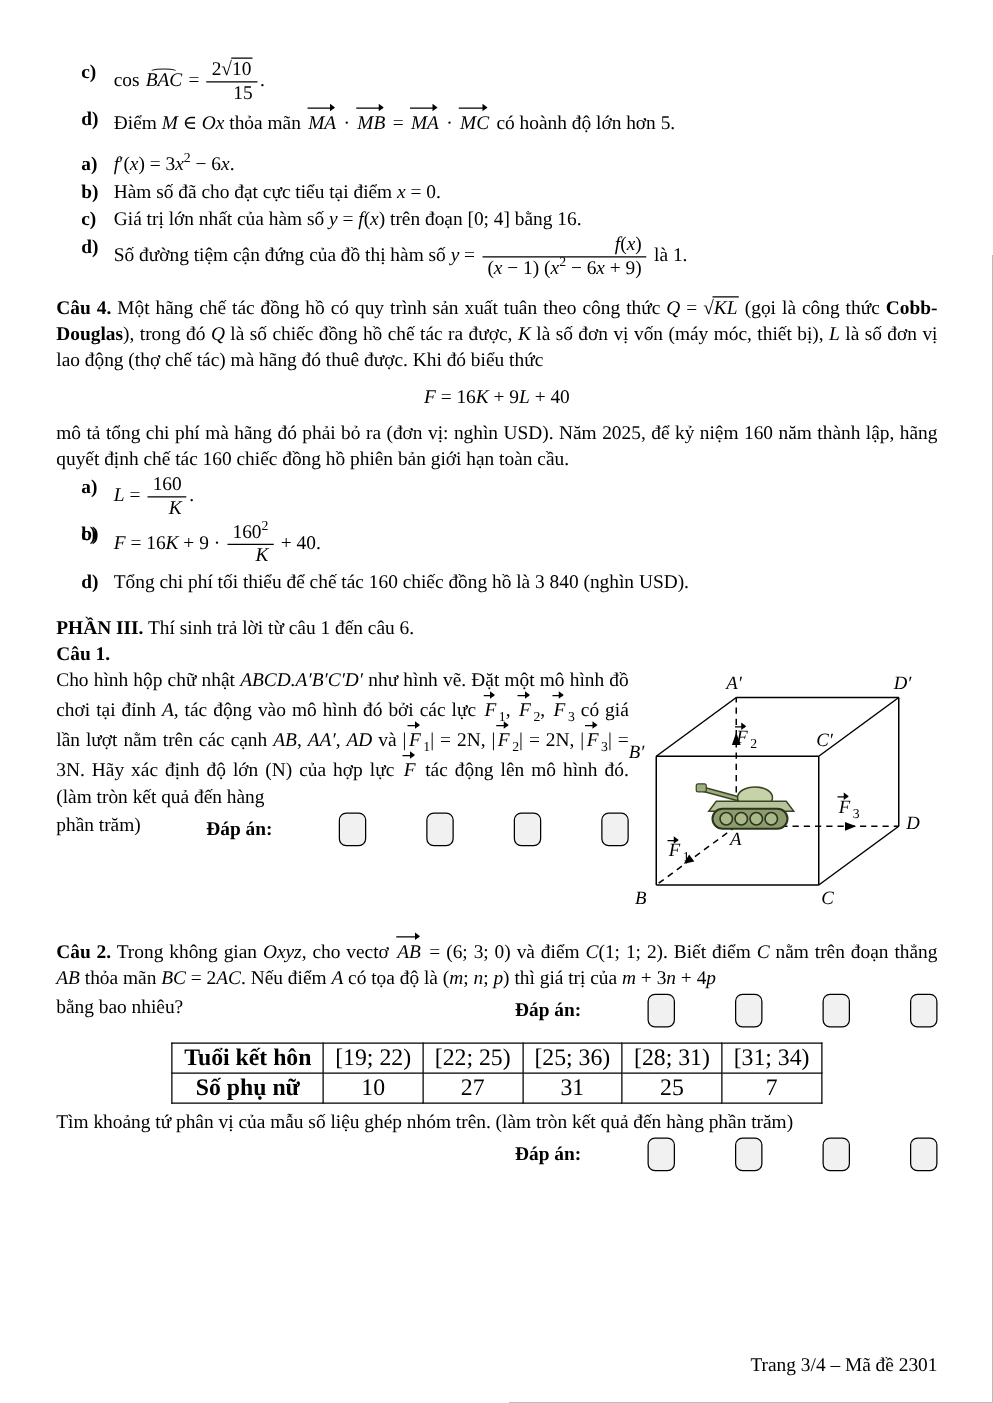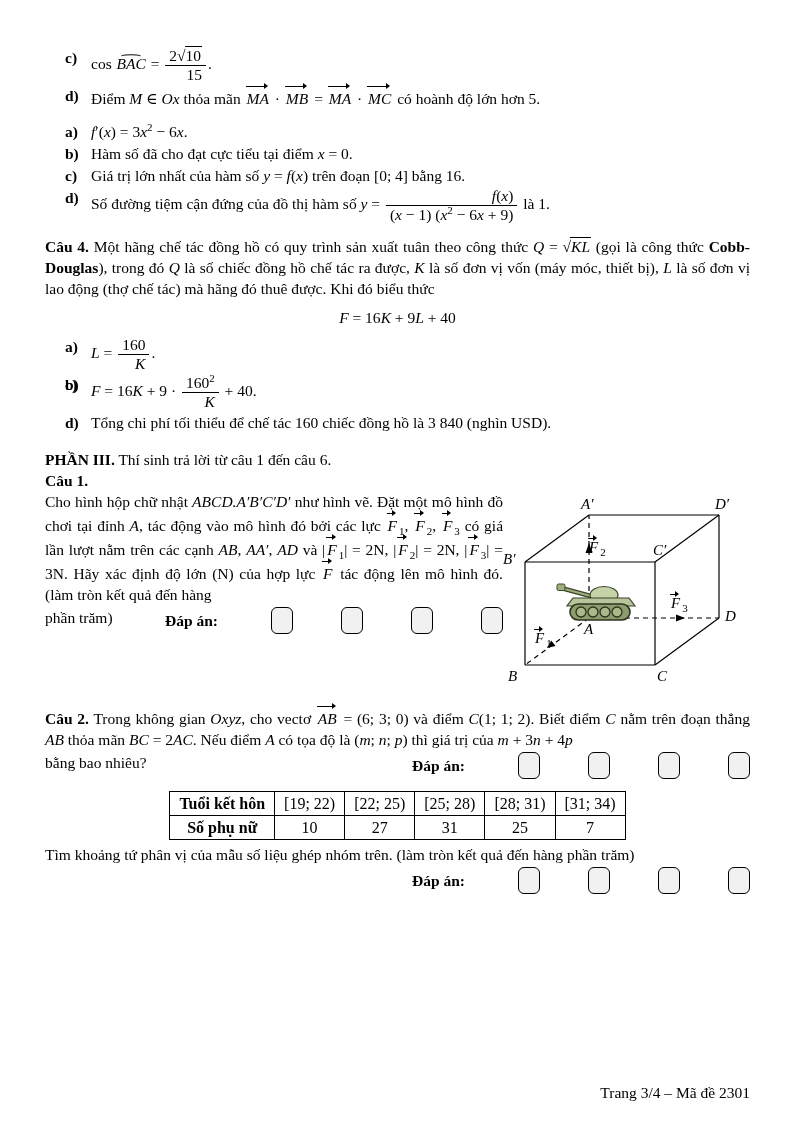--- a/index.html
+++ b/index.html
@@ -50,21 +50,21 @@
 
   
   .c1row { display:flex; justify-content:space-between; }
   .c1text { width:460px; text-align:justify; }
   .c1fig { position:relative; width:247px; height:200px; flex:none; margin-top:2px; }
   .vlab { position:absolute; font-style:italic; font-size:15px; line-height:15px; }
   .flab { position:absolute; font-size:15px; line-height:15px; }
 
   
   table.stat { border-collapse:collapse; margin:8px auto 4px auto; }
-  table.stat td { border:1.4px solid #000; text-align:center; padding:1px 9px; font-size:16px; }
+  table.stat td { border:1.4px solid #000; text-align:center; padding:1px 9px; font-size:19px; }
   table.stat .hcell { font-weight:700; }
 
   .footer { position:absolute; top:1082px; right:44px; }
 </style>
 </head>
 <body>
 
 <div class="page">
 
   <div>
@@ -96,20 +96,21 @@
       <span>Số đường tiệm cận đứng của đồ thị hàm số <i>y</i> = <span class="frac"><span class="num"><i>f</i>(<i>x</i>)</span><span class="den">(<i>x</i> − 1) (<i>x</i><sup>2</sup> − 6<i>x</i> + 9)</span></span> là 1.</span>
     </div>
   </div>
 
   <div class="sec">
     <p class="just">
       <span class="qtitle">Câu 4.</span>
       <span>Một hãng chế tác đồng hồ có quy trình sản xuất tuân theo công thức <i>Q</i> = <span class="rad">√</span><span class="sq"><i>KL</i></span> (gọi là công thức <b>Cobb-Douglas</b>), trong đó <i>Q</i> là số chiếc đồng hồ chế tác ra được, <i>K</i> là số đơn vị vốn (máy móc, thiết bị), <i>L</i> là số đơn vị lao động (thợ chế tác) mà hãng đó thuê được. Khi đó biểu thức</span>
     </p>
     <div class="center-formula"><i>F</i> = 16<i>K</i> + 9<i>L</i> + 40</div>
+    <p class="just">mô tả tổng chi phí mà hãng đó phải bỏ ra (đơn vị: nghìn USD). Năm 2025, để kỷ niệm 160 năm thành lập, hãng quyết định chế tác 160 chiếc đồng hồ phiên bản giới hạn toàn cầu.</p>
     <div class="item">
       <span class="ilabel">a)</span>
       <span><i>L</i> = <span class="frac"><span class="num">160</span><span class="den"><i>K</i></span></span>.</span>
     </div>
     <div class="item">
       <span class="ilabel">b)</span>
     </div>
     <div class="item">
       <span class="ilabel">c)</span>
       <span><i>F</i> = 16<i>K</i> + 9 · <span class="frac"><span class="num">160<sup>2</sup></span><span class="den"><i>K</i></span></span> + 40.</span>
@@ -215,21 +216,21 @@
       </div>
     </div>
 
     <div class="sec">
       <table class="stat">
         <tbody>
             <tr>
           <td class="hcell">Tuổi kết hôn</td>
           <td>[19; 22)</td>
           <td>[22; 25)</td>
-          <td>[25; 28)</td>
+          <td>[25; 36)</td>
           <td>[28; 31)</td>
           <td>[31; 34)</td>
         </tr>
         <tr>
           <td class="hcell">Số phụ nữ</td>
           <td>10</td>
           <td>27</td>
           <td>31</td>
           <td>25</td>
           <td>7</td>

